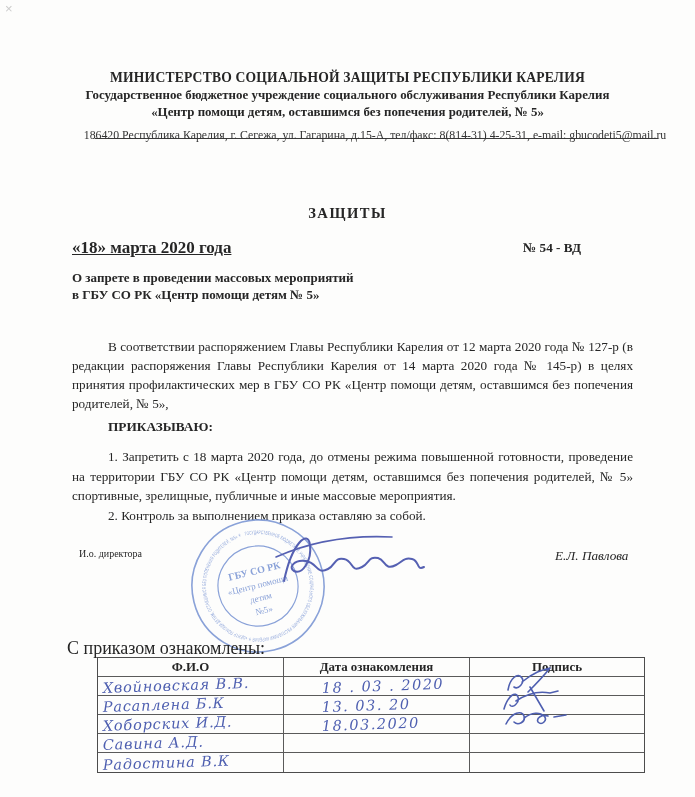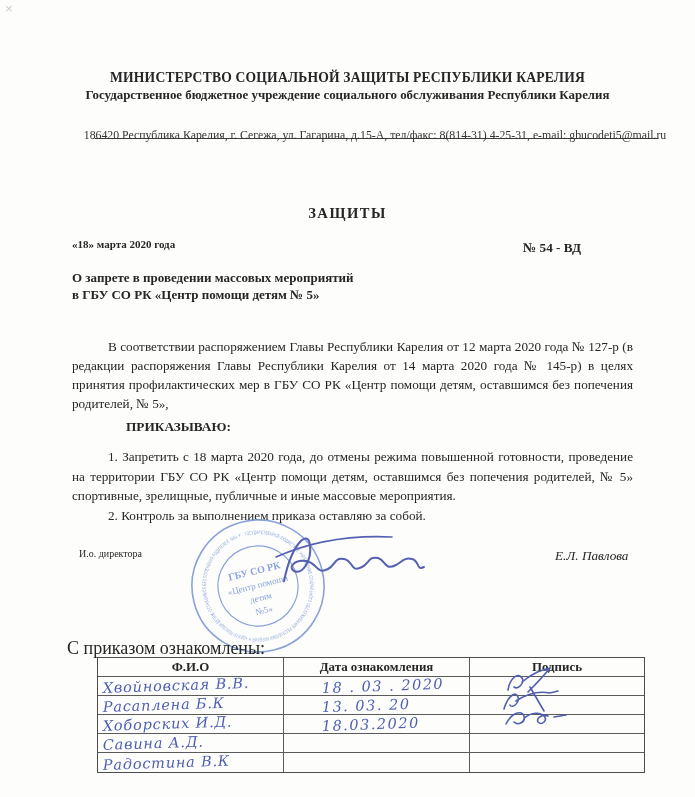--- a/index.html
+++ b/index.html
@@ -17,27 +17,27 @@
 
   .artifact-x{left:5px;top:1px;font-family:"Liberation Sans",sans-serif;font-size:13px;color:#cbcbcb;}
 
   .ministry{top:70px;font-size:13.6px;font-weight:bold;letter-spacing:.2px;}
   .inst1{top:88px;font-size:12.9px;font-weight:bold;}
   .inst2{top:105px;font-size:12.9px;font-weight:bold;}
   .header-rule{top:138px;left:95px;width:563px;border-top:1.6px solid #3c3c3c;height:0;}
   .address{top:128px;left:83px;width:584px;text-align:center;font-size:11.8px;color:#333;}
 
   .order-title{top:205px;font-size:14.6px;font-weight:bold;letter-spacing:1.5px;}
-  .order-date{top:238px;left:72px;font-size:11px;font-weight:bold;}
+  .order-date{top:238px;left:72px;font-size:17px;font-weight:bold;text-decoration:underline;}
   .order-number{top:240px;left:523px;font-size:13.2px;font-weight:bold;}
   .subject{top:270px;left:72px;font-size:13px;font-weight:bold;line-height:16.5px;}
 
   .preamble{top:337px;left:72px;width:561px;font-size:13.2px;line-height:19px;
             text-align:justify;text-indent:36px;}
-  .decree-word{top:419px;left:108px;font-size:13.3px;font-weight:bold;margin-left:18px;}
+  .decree-word{top:419px;left:108px;font-size:13.3px;font-weight:bold;}
   .items{top:447px;left:72px;width:561px;font-size:13.2px;line-height:19.5px;text-align:justify;}
   .items p{margin:0;text-indent:36px;}
 
   .sig-position{top:548px;left:79px;font-size:10px;}
   .sig-name{top:548px;left:555px;font-size:13.2px;font-style:italic;}
 
   .stamp{left:180px;top:508px;opacity:.88;transform:rotate(-14deg);}
   .stamp text{fill:#7b96d4;}
   .stamp .ring{font-size:5.2px;letter-spacing:.3px;font-family:"Liberation Sans",sans-serif;}
   .stamp .c1{font-size:10px;font-weight:bold;text-anchor:middle;}
@@ -74,20 +74,21 @@
 </style>
 </head>
 <body>
 
 <div class="page">
 
   <div class="abs artifact-x">×</div>
 
   <div class="abs centered ministry">МИНИСТЕРСТВО СОЦИАЛЬНОЙ ЗАЩИТЫ  РЕСПУБЛИКИ КАРЕЛИЯ</div>
   <div class="abs centered inst1">Государственное бюджетное учреждение социального обслуживания Республики Карелия</div>
+  <div class="abs centered inst2">«Центр помощи детям, оставшимся без попечения родителей, № 5»</div>
   <div class="abs header-rule"></div>
   <div class="abs address">186420 Республика Карелия, г. Сегежа, ул. Гагарина, д.15-А, тел/факс: 8(814-31) 4-25-31, e-mail: gbucodeti5@mail.ru</div>
 
   <div class="abs centered order-title">ЗАЩИТЫ</div>
   <div class="abs order-date">«18» марта  2020 года</div>
   <div class="abs order-number">№ 54 - ВД</div>
   <div class="abs subject">
     <div>О запрете в проведении массовых мероприятий</div>
     <div>в ГБУ СО РК «Центр помощи детям № 5»</div>
   </div>

